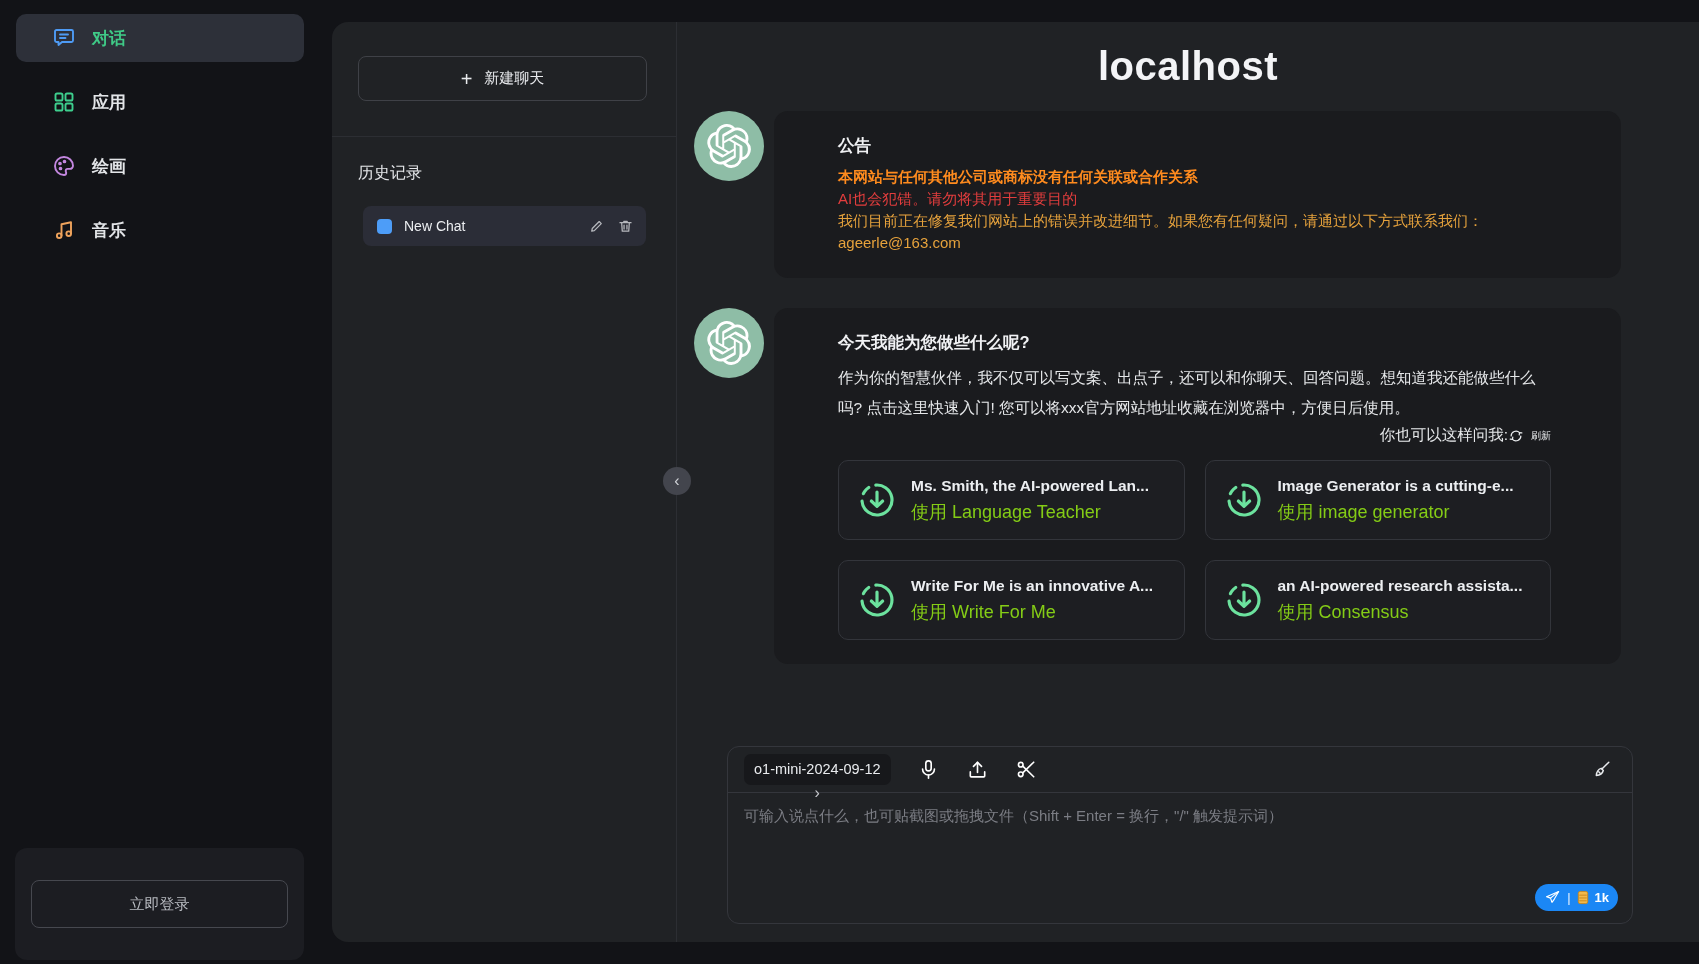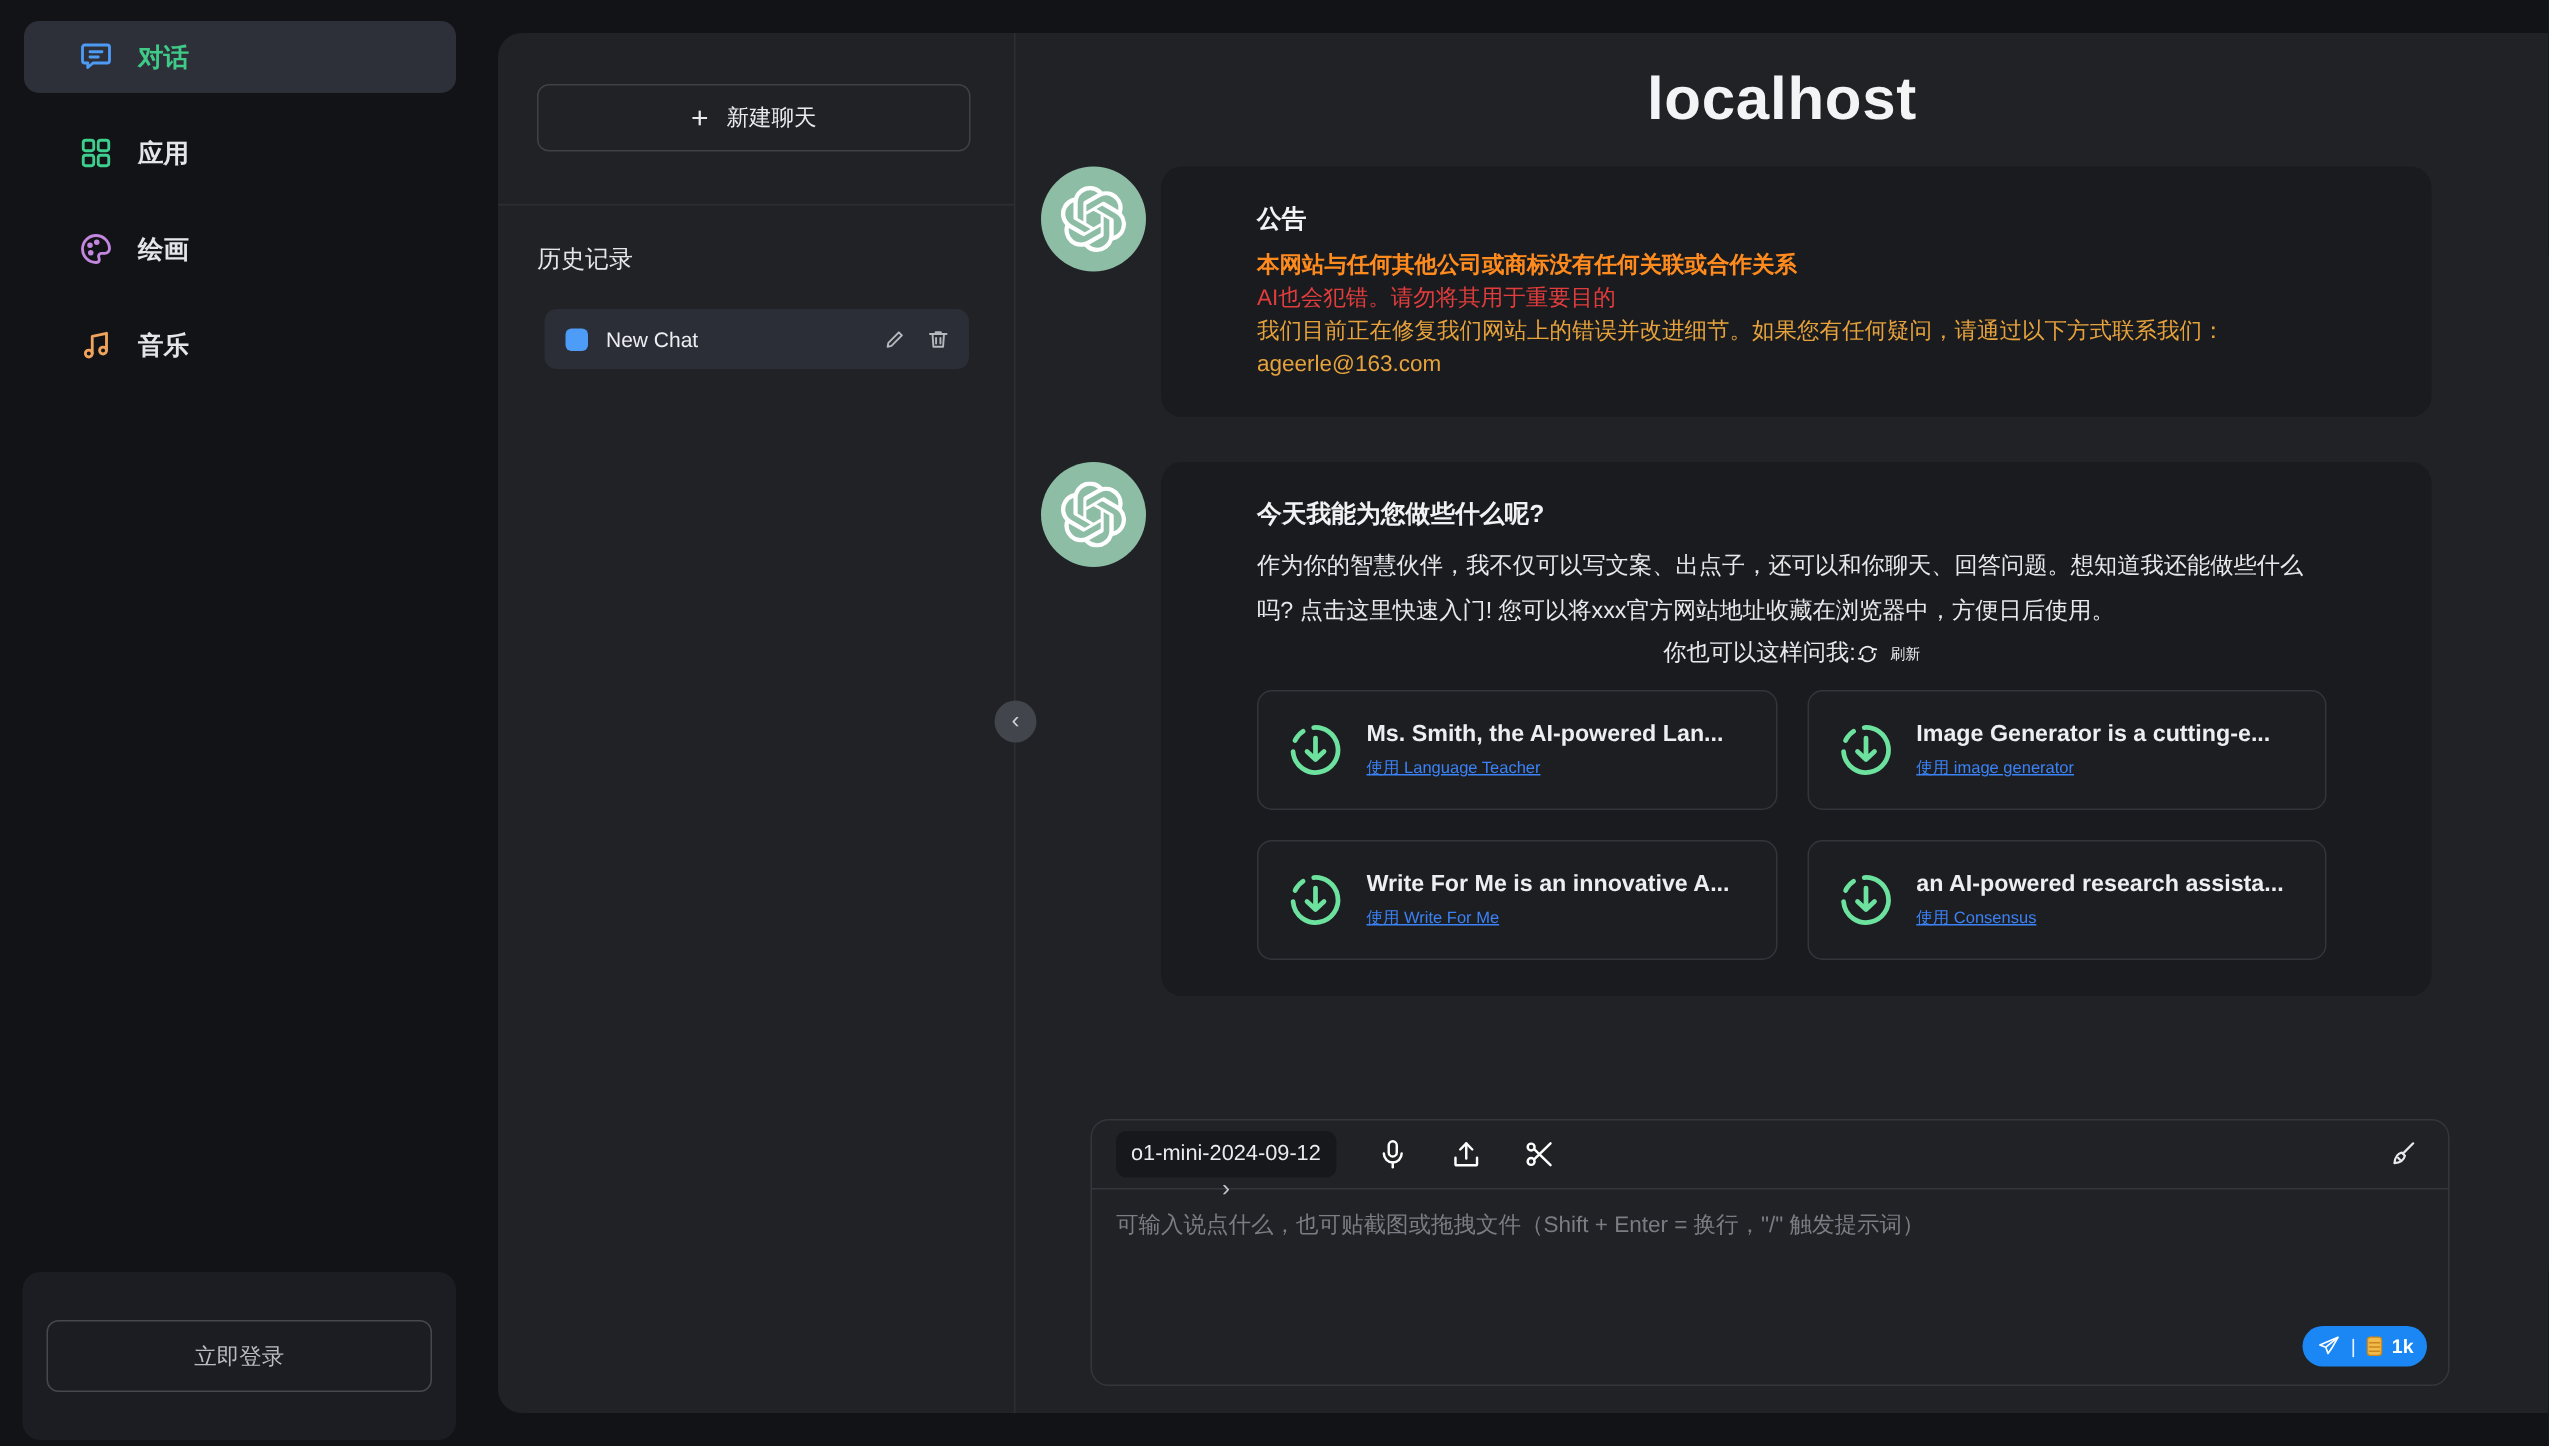--- a/index.html
+++ b/index.html
@@ -85,35 +85,35 @@
   .bubble {
     flex:1; background:#1a1b1e; border-radius:14px;
     padding:24px 70px 24px 64px;
   }
   .msg-heading { font-size:16.5px; font-weight:700; color:#f1f2f4; margin-bottom:9px; }
   .ann-line { font-size:15px; line-height:22px; }
   .ln-bold-orange { color:#ff8b1e; font-weight:700; }
   .ln-red { color:#e23d3d; }
   .ln-orange { color:#e6a23c; }
   .msg-body { font-size:15.5px; line-height:30px; color:#e6e8ea; }
-  .hint-row { display:flex; align-items:center; justify-content:center; margin:2px 0 14px; }
+  .hint-row { display:flex; align-items:center; justify-content:flex-end; margin:2px 0 14px; }
   .hint-text { font-size:15.5px; color:#e6e8ea; }
   .refresh-btn {
     display:flex; align-items:center; gap:7px; background:transparent; border:none;
     color:#eceef0; font-size:10px; cursor:pointer; font-family:Liberation Serif, serif;
   }
   .cards { display:grid; grid-template-columns:1fr 1fr; gap:20px; }
   .card {
     background:#1d1e22; border:1px solid #33353b; border-radius:10px;
     height:80px; padding:0 18px; display:flex; align-items:center; gap:14px;
     cursor:pointer;
   }
   .card-ic { flex:none; }
   .card-title { font-size:15.5px; color:#eceef1; font-weight:600; white-space:nowrap; overflow:hidden; }
-  .card-sub { font-size:11px; color:#3b82f6; margin-top:5px;text-decoration:underline; }
+  .card-sub { font-size:18px; color:#84cc16; margin-top:5px; }
 
   
   .composer {
     position:absolute; left:50px; right:66px; bottom:18px; height:178px;
     border:1px solid #34363c; border-radius:12px; background:#202225;
     display:flex; flex-direction:column;
   }
   .toolbar {
     height:46px; flex:none; border-bottom:1px solid #34363c;
     display:flex; align-items:center; padding:0 16px; gap:26px;

